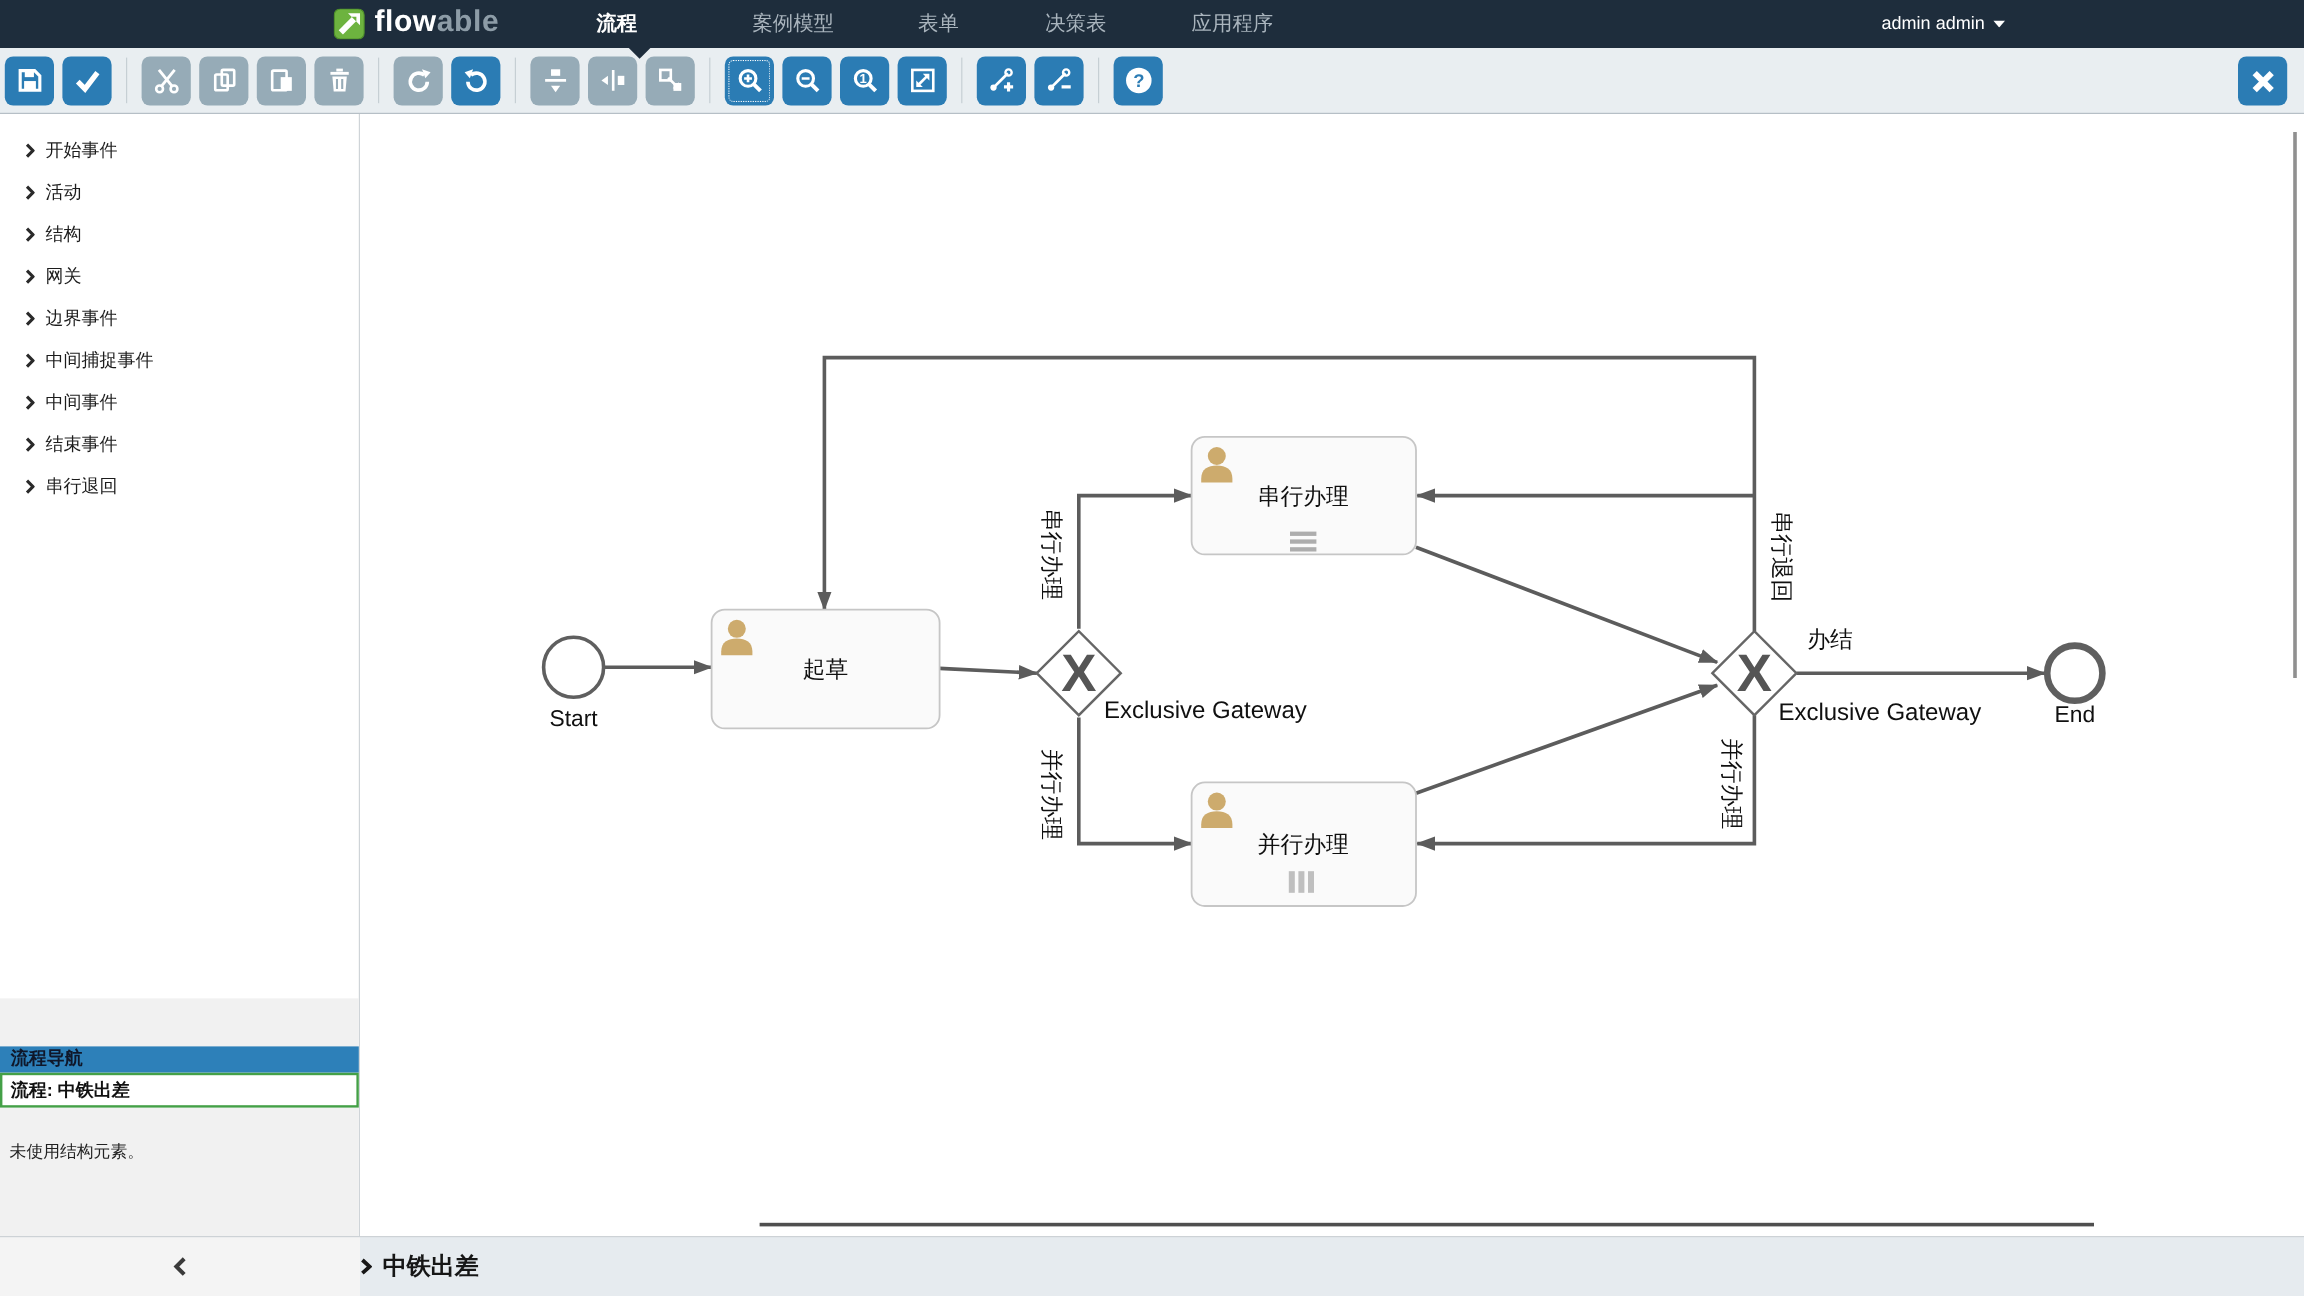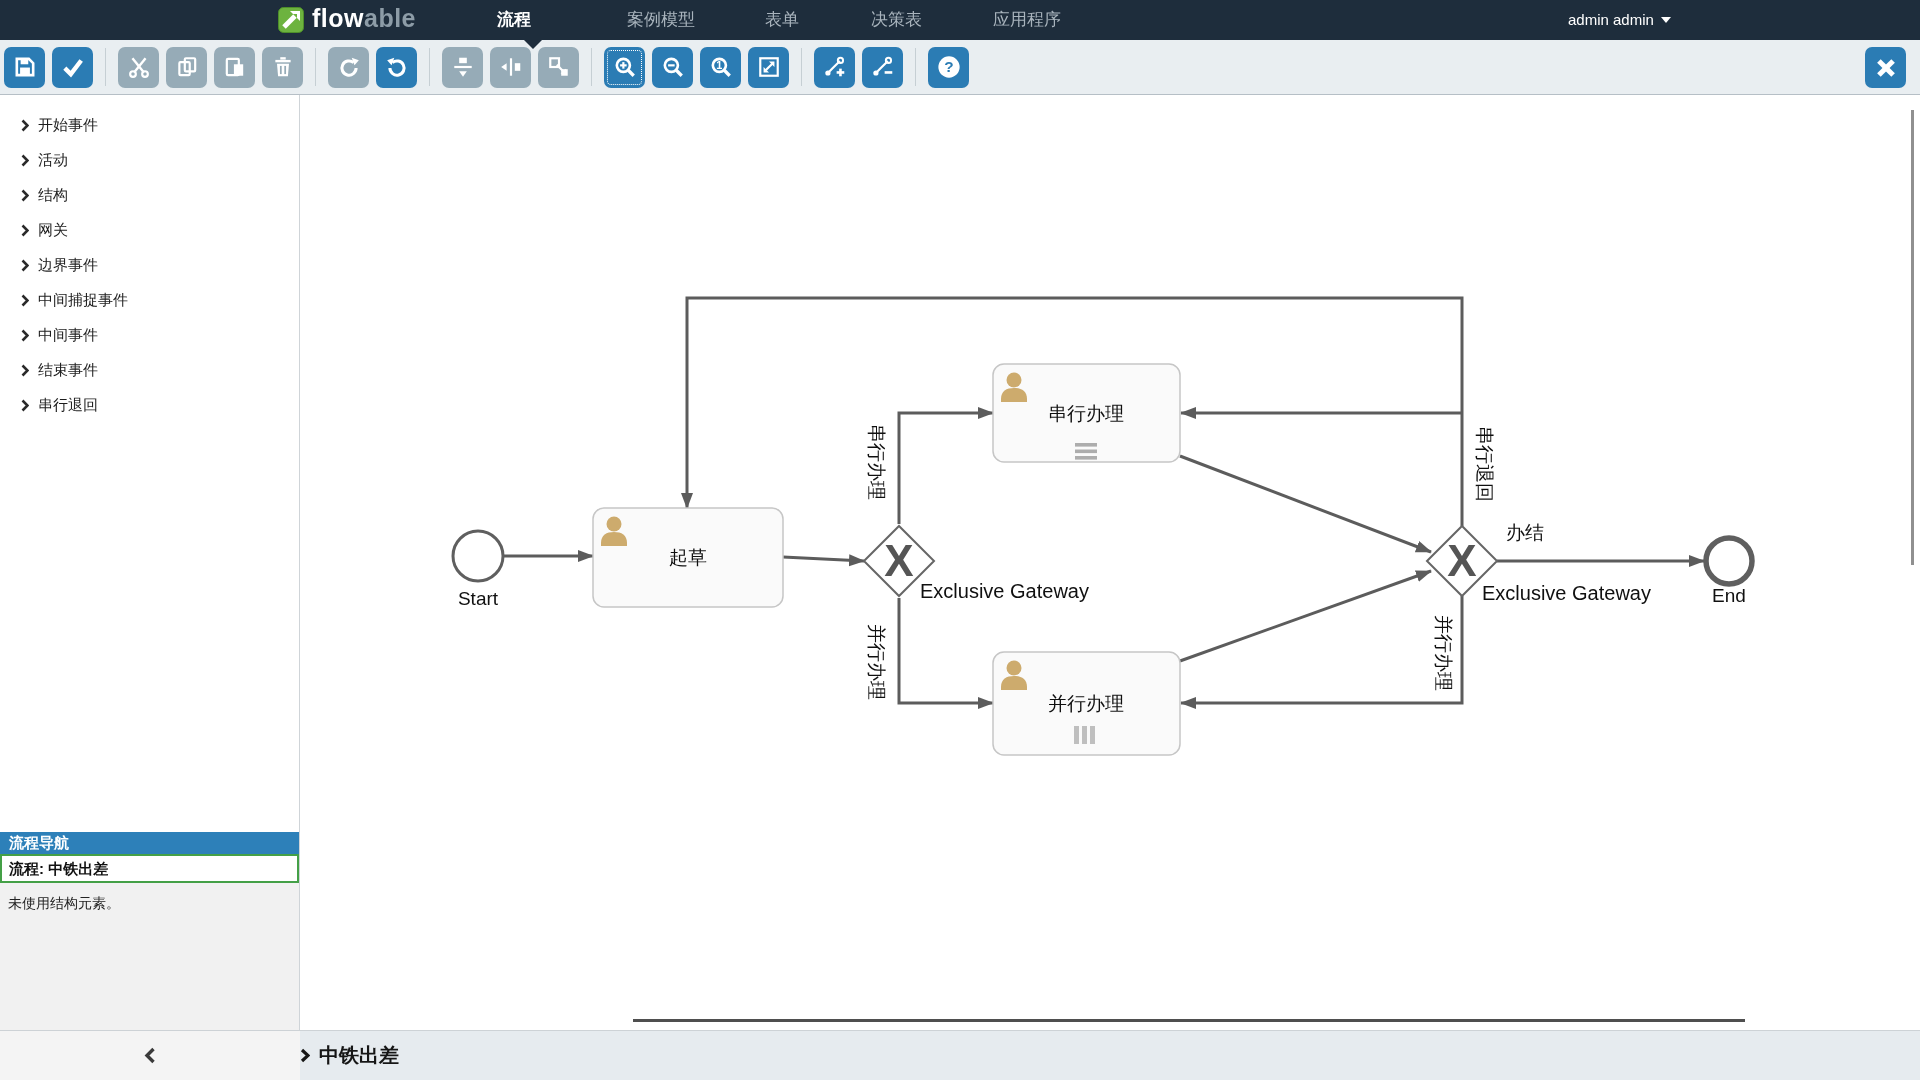--- a/index.html
+++ b/index.html
@@ -24,23 +24,23 @@
   .tbtn.blue { background:#2b7cb4; } .tbtn.gray { background:#96abb7; }
   .tbtn.focused { outline:1px dotted #fff; outline-offset:-4px; }
   .tsep { width:1px; height:38px; background:#c6cfd4; margin:0 5px; flex:0 0 auto; }
   .tbtn.close { position:absolute; right:14px; top:7px; }
 
   
   .sidebar { position:absolute; left:0; top:95px; width:300px; height:935px; background:#fff; border-right:1px solid #cfd4d8; }
   .pal-item { height:35px; display:flex; align-items:center; gap:9px; padding-left:21px; font-size:15px; color:#1c1c1c; cursor:pointer; }
   .pal-list { padding-top:13px; }
   .nav-panel { position:absolute; left:0; top:737px; width:299px; height:198px; background:#f1f1f1; }
-  .np-head { height:22px; line-height:22px; background:#2d80b9; color:#ffffff; font-weight:bold; font-size:15px; padding-left:9px; }
+  .np-head { height:22px; line-height:22px; background:#2d80b9; color:#0f172a; font-weight:bold; font-size:15px; padding-left:9px;margin-top:40px; }
   .np-current { height:29px; line-height:25px; background:#fff; border:2px solid #44a047; font-weight:bold; font-size:15px; padding-left:7px; color:#111; cursor:pointer; }
-  .np-note { padding:12px 8px; font-size:14px; color:#222; }
+  .np-note { padding:28px 8px; font-size:14px; color:#222; }
 
   
   .canvas { position:absolute; left:300px; top:95px; width:1620px; height:935px; background:#fff; overflow:hidden; }
   .edge { stroke:#5c5c5c; stroke-width:3; fill:none; marker-end:url(#arw); }
   .node-rect { fill:#fafafa; stroke:#c6c6c6; stroke-width:1.5; }
   .gw { fill:#ffffff; stroke:#666; stroke-width:2; }
   .evt { fill:#ffffff; stroke:#5f5f5f; }
   text.nlabel { font-size:19px; fill:#101010; }
   text.glabel { font-size:20px; fill:#101010; }
   text.elabel { font-size:19px; fill:#101010; }

